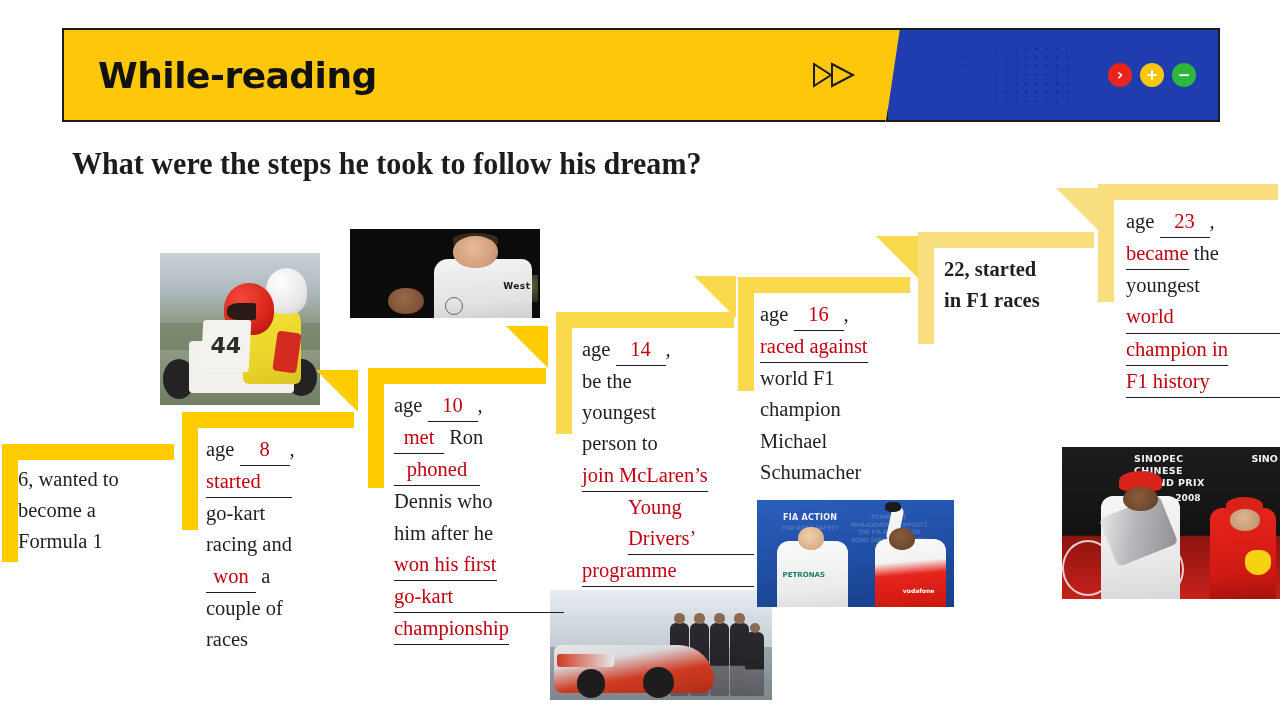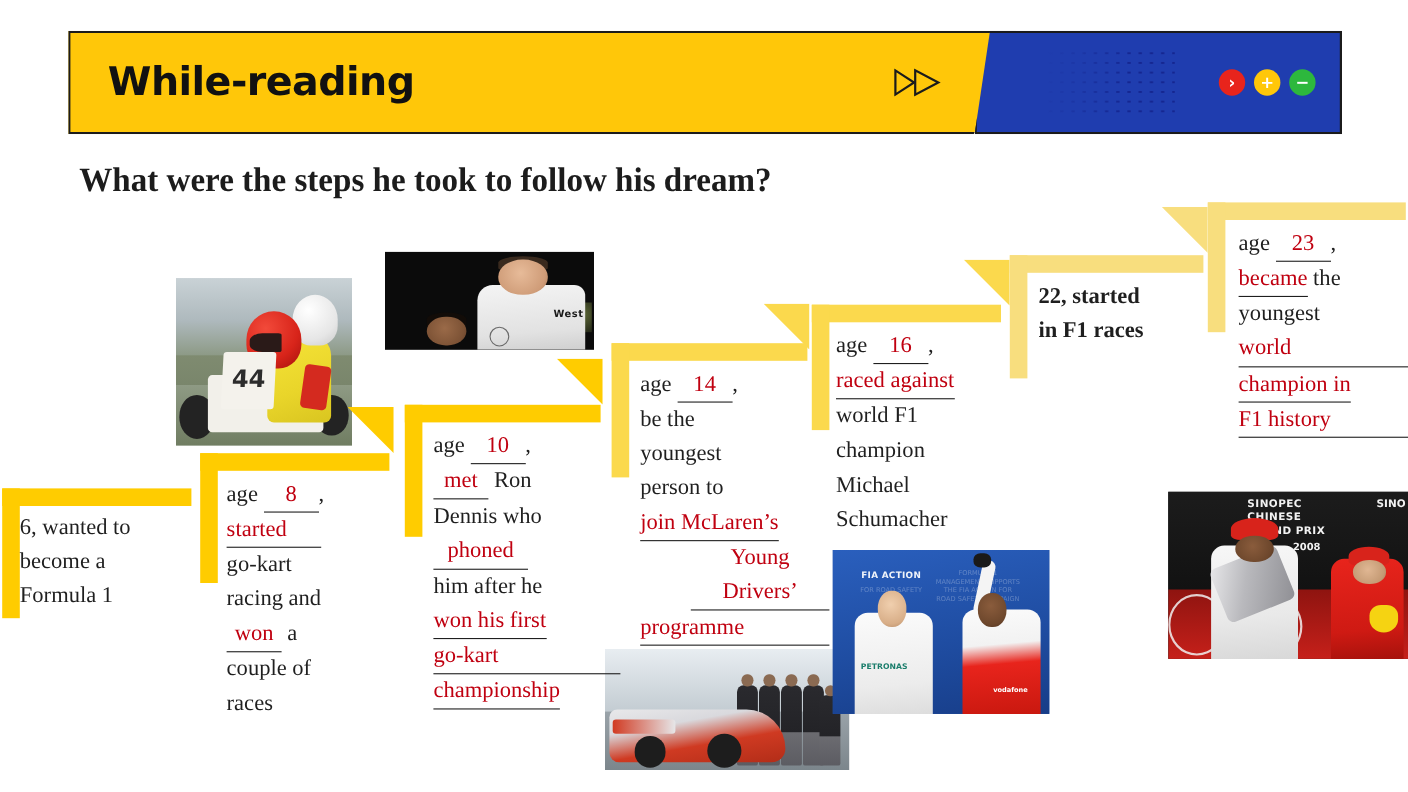--- a/index.html
+++ b/index.html
@@ -284,21 +284,21 @@
     </div>
   <div class="person" style="left:88%;height:58%;">
       <span class="head"></span>
     </div>
   <div class="car"></div>
     <div class="wing"></div>
   <div class="wheel w1"></div>
     <div class="wheel w2"></div>
 </div>
 
-<div class="photo" id="photo-fia" style="left:757px;top:500px;width:197px;height:149px;">
+<div class="photo" id="photo-fia" style="left:757px;top:500px;width:197px;height:107px;">
   <div class="board"></div>
   <div class="board-txt" style="left:10%;top:12%;width:34%;">FIA ACTION</div>
   <div class="board-faint" style="left:10%;top:22%;width:34%;">FOR ROAD SAFETY</div>
   <div class="board-faint" style="left:47%;top:12%;width:40%;">FORMULA 1 MANAGEMENT SUPPORTS THE FIA ACTION FOR ROAD SAFETY CAMPAIGN</div>
   <div class="arm"></div>
     <div class="glove"></div>
   <div class="suit-white"></div>
   <div class="suit-red"></div>
   <div class="head h1"></div>
     <div class="head h2"></div>
@@ -351,39 +351,39 @@
         <div><span>races</span></div>
       </div>
     </div>
     <div class="wedge" style="left: 506px; top: 326px; background: rgb(255, 204, 0); clip-path: polygon(100% 0px, 100% 100%, 0px 0px);"></div>
     <div class="step" style="left: 368px; top: 368px; width: 178px;">
       <div class="bracket-top" style="width: 178px; background: rgb(255, 204, 0);"></div>
       <div class="bracket-left" style="height: 120px; background: rgb(255, 204, 0);"></div>
       <div class="step-text" style="left: 26px; top: 22px; width: 170px;">
         <div><span>age </span><span class="ans blank" style="color: rgb(192, 0, 16); min-width: 46px; padding: 0px 2px;">10</span><span>,</span></div>
         <div><span class="ans blank" style="color: rgb(192, 0, 16); min-width: 46px; padding: 0px 2px;">met</span><span> Ron</span></div>
+        <div><span class="ans ul" style="color: rgb(192, 0, 16); min-width: 86px; text-align: center;">phoned</span></div>
         <div><span>Dennis who</span></div>
-        <div><span class="ans ul" style="color: rgb(192, 0, 16); min-width: 86px; text-align: center;">phoned</span></div>
         <div><span>him after he</span></div>
         <div><span class="ans ul" style="color: rgb(192, 0, 16); text-align: left;">won his first</span></div>
         <div><span class="ans ul" style="color: rgb(192, 0, 16); min-width: 100%; text-align: left;">go-kart</span></div>
         <div><span class="ans ul" style="color: rgb(192, 0, 16); text-align: center;">championship</span></div>
       </div>
     </div>
     <div class="wedge" style="left: 694px; top: 276px; background: rgb(251, 217, 77); clip-path: polygon(100% 0px, 100% 100%, 0px 0px);"></div>
     <div class="step" style="left: 556px; top: 312px; width: 178px;">
       <div class="bracket-top" style="width: 178px; background: rgb(251, 217, 77);"></div>
       <div class="bracket-left" style="height: 122px; background: rgb(251, 217, 77);"></div>
       <div class="step-text" style="left: 26px; top: 22px; width: 172px;">
         <div><span>age </span><span class="ans blank" style="color: rgb(192, 0, 16); min-width: 46px; padding: 0px 2px;">14</span><span>,</span></div>
         <div><span>be the</span></div>
         <div><span>youngest</span></div>
         <div><span>person to</span></div>
         <div><span class="ans ul" style="color: rgb(192, 0, 16); text-align: left;">join McLaren’s</span></div>
-        <div><span class="ans ul" style="color: rgb(192, 0, 16); text-align: center; margin-left: 46px;">Young Drivers’</span></div>
+        <div><span class="ans ul" style="color: rgb(192, 0, 16); text-align: left; margin-left: 46px;">Young Drivers’</span></div>
         <div><span class="ans ul" style="color: rgb(192, 0, 16); min-width: 100%; text-align: left;">programme</span></div>
       </div>
     </div>
     <div class="wedge" style="left: 876px; top: 236px; background: rgb(251, 217, 77); clip-path: polygon(100% 0px, 100% 100%, 0px 0px);"></div>
     <div class="step" style="left: 738px; top: 277px; width: 172px;">
       <div class="bracket-top" style="width: 172px; background: rgb(251, 217, 77);"></div>
       <div class="bracket-left" style="height: 114px; background: rgb(251, 217, 77);"></div>
       <div class="step-text" style="left: 22px; top: 22px; width: 170px;">
         <div><span>age </span><span class="ans blank" style="color: rgb(192, 0, 16); min-width: 46px; padding: 0px 2px;">16</span><span>,</span></div>
         <div><span class="ans ul" style="color: rgb(192, 0, 16); text-align: left;">raced against</span></div>

